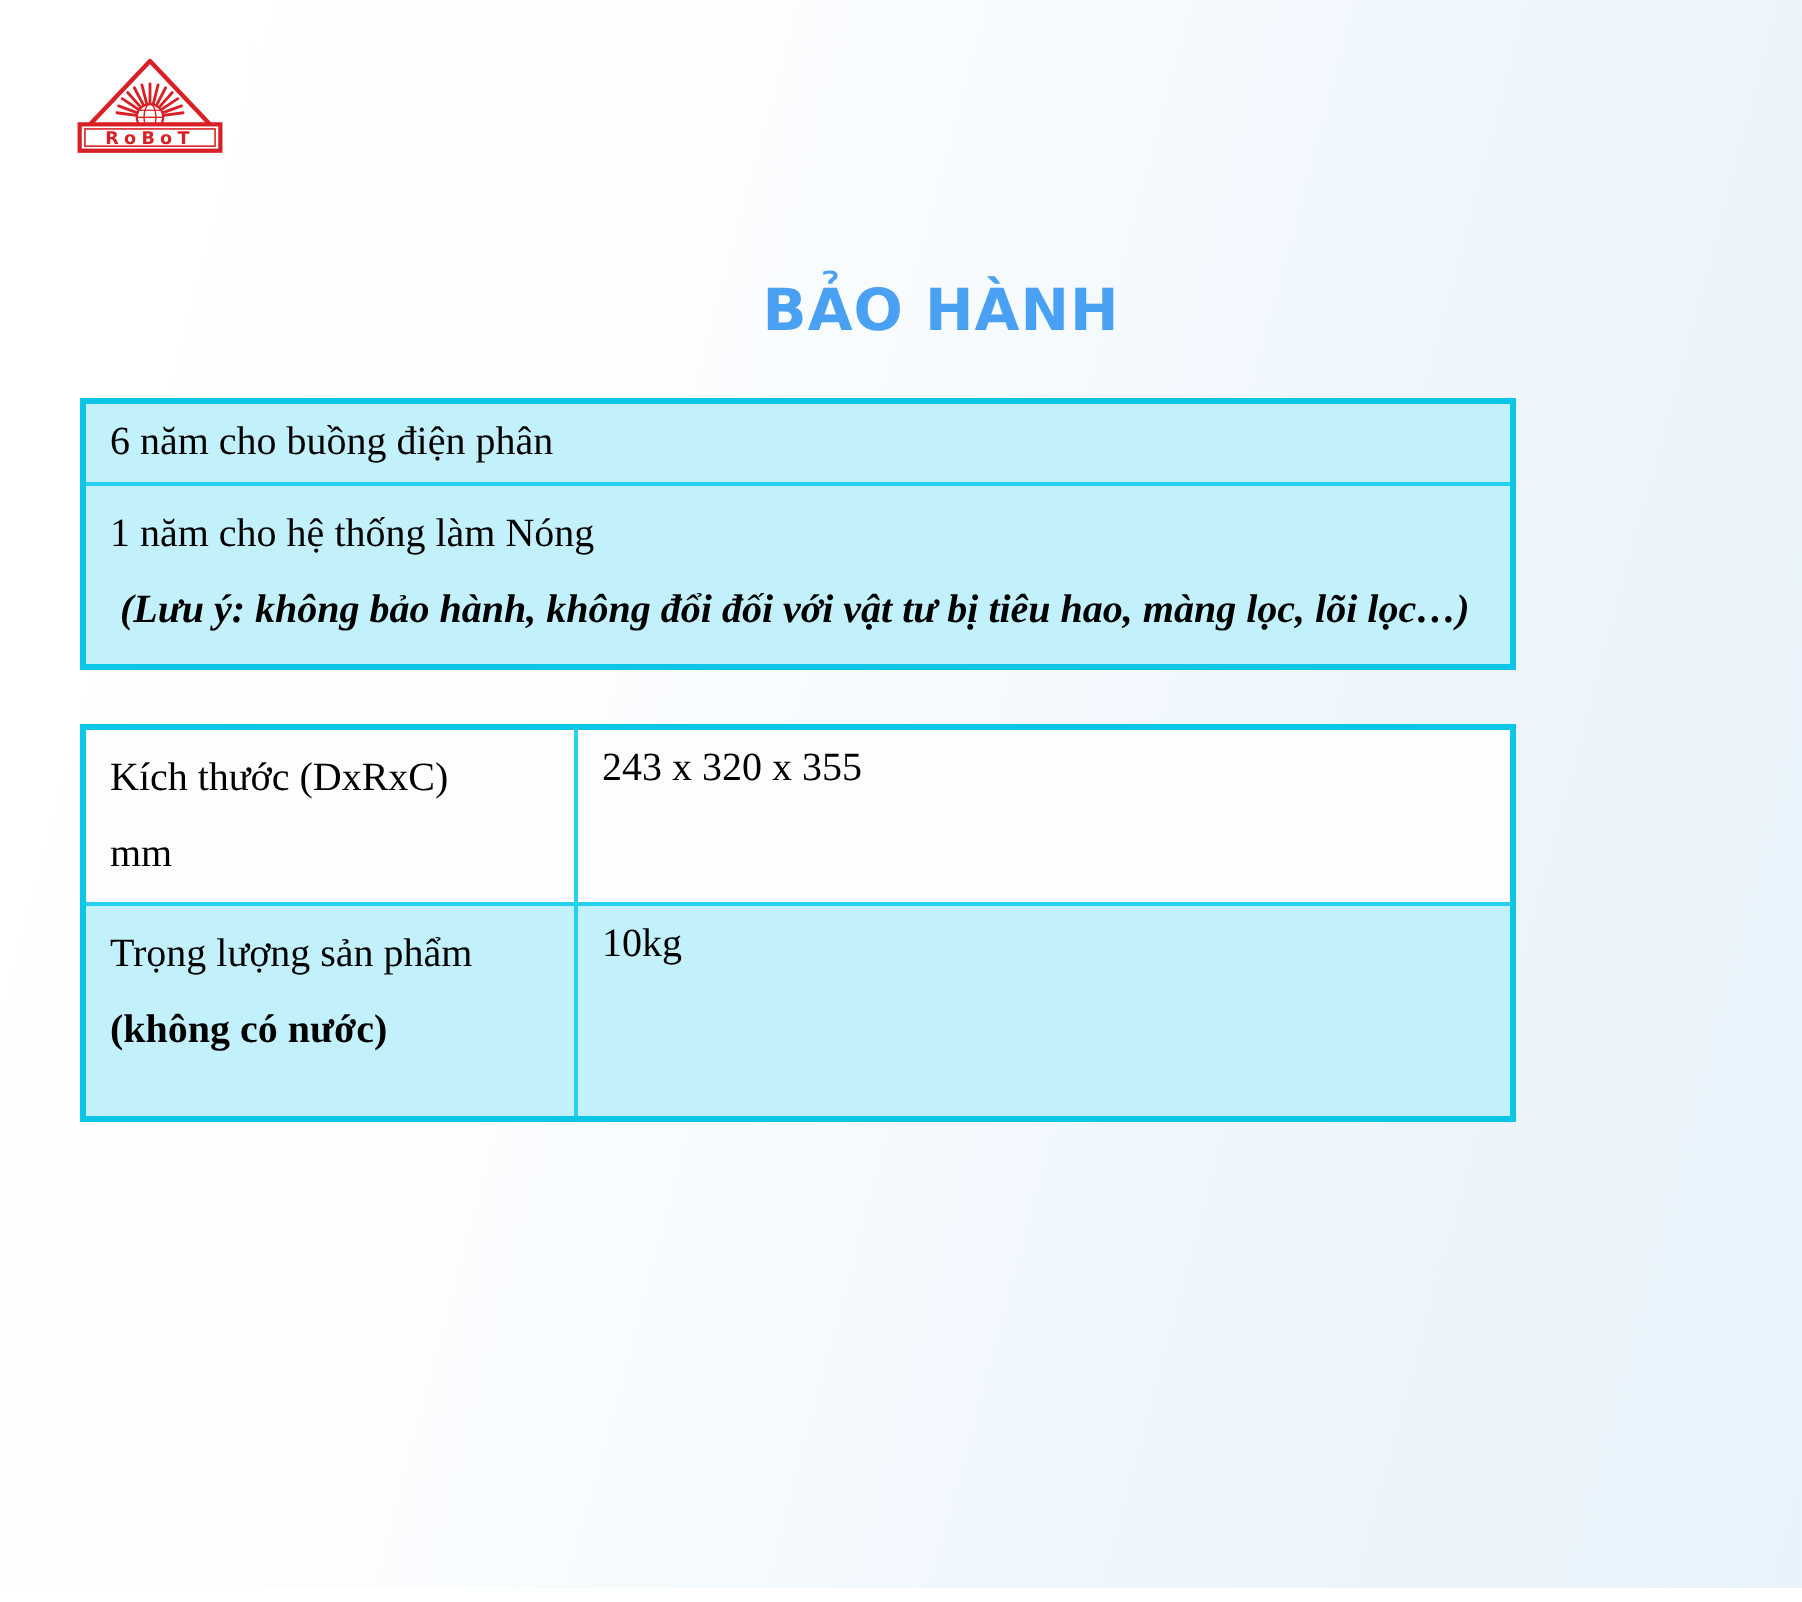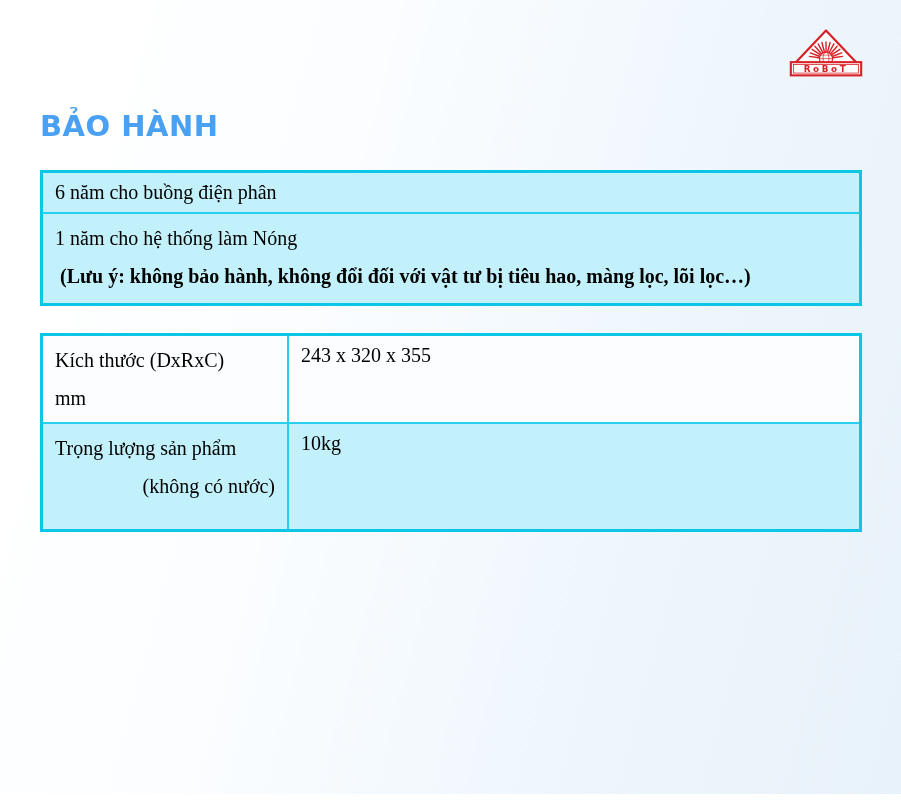--- a/index.html
+++ b/index.html
@@ -14,21 +14,21 @@
   }
   .bottom-strip {
     position: absolute; left: 0; bottom: 0; width: 100%; height: 7px;
     background: #ffffff;
   }
   
   .logo-wrap {
     padding-top: 27px;
     display: flex;
     flex-direction: column;
-    align-items: flex-end;
+    align-items: flex-start;
   }
   .wordmark {
     margin-top: -7px;
     font-family: "DejaVu Sans", sans-serif;
     font-weight: bold;
     font-size: 38px;
     line-height: 34px;
     letter-spacing: 1px;
     color: #d92027;
     white-space: nowrap;
@@ -48,47 +48,48 @@
   
   .section-title {
     margin: 0 0 0 40px;
     font-family: "DejaVu Sans", sans-serif;
     font-weight: bold;
     font-size: 29px;
     line-height: 33px;
     letter-spacing: 0.5px;
     color: #4aa1f3;
   }
-  .title-warranty { margin-top: 32px; }
+  .title-warranty { margin-top: 61px; text-align: center; }
   .title-design  { margin-top: 64px; }
   
   .spec-table {
     margin: 27px 57px 0 40px;
-    width: 822px;
+    width: 718px;
     border-collapse: collapse;
     border: 3px solid #0cc6e8;
     table-layout: fixed;
     font-size: 20px;
   }
   .spec-table td {
     border: 2px solid #26d0ee;
     padding: 5px 12px;
     vertical-align: top;
     line-height: 29px;
   }
   .shaded td { background: #c3f1fb; }
   .plain  td { background: #fcfdff; }
   .label-col { width: 220px; }
   .cell-line { line-height: 38px; }
   .note-line {
     font-weight: bold;
+    font-style: italic;
     line-height: 38px;
     padding-left: 5px;
   }
-  .bold-line { font-weight: normal; text-align: right; }
+  .bold-line { font-weight: bold; }
   .pad-bottom td { padding-bottom: 24px; }
   .pad-bottom-sm td { padding-bottom: 8px; }
 </style>
 </head>
 <body>
 
 <div class="page">
 
   <header class="logo-wrap">
     <svg width="150" height="51" viewBox="0 0 170 58" aria-hidden="true">

